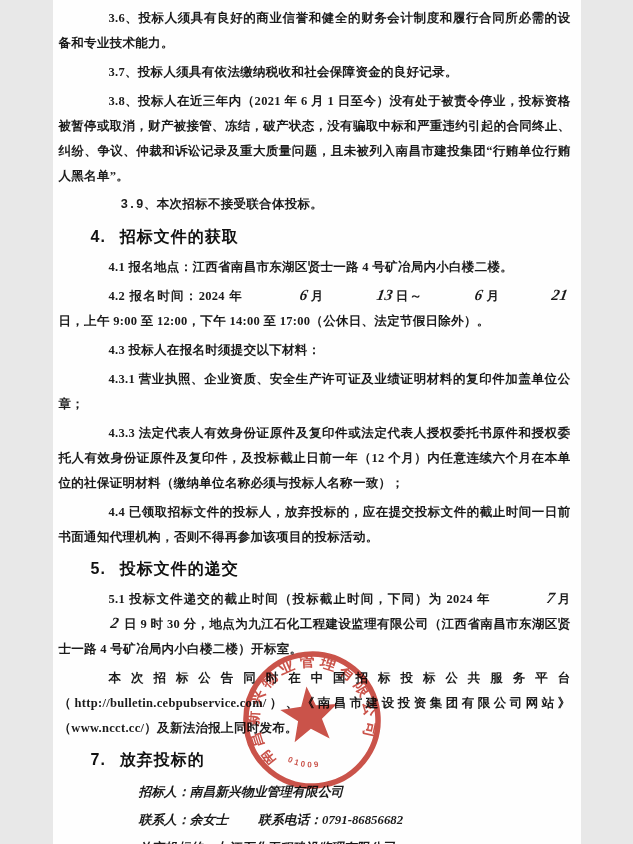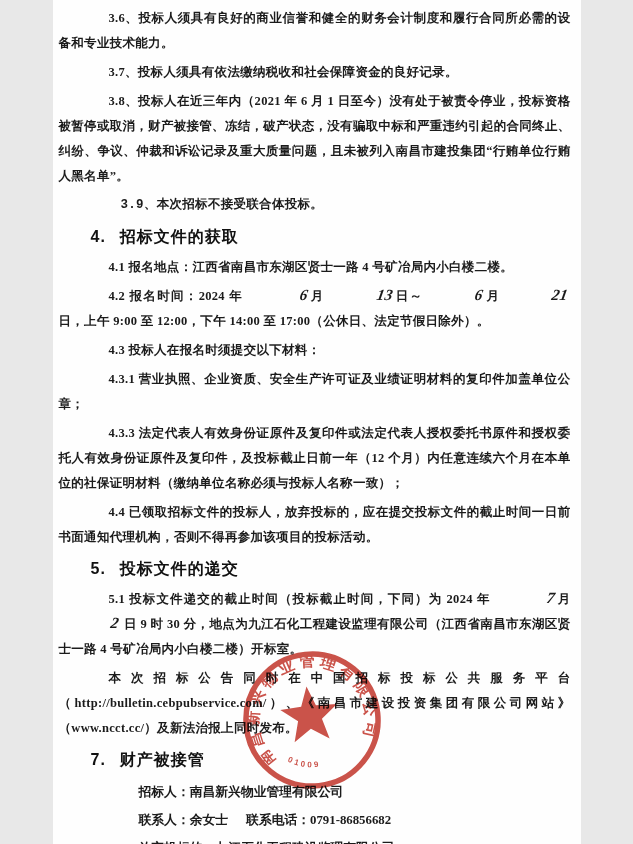--- a/index.html
+++ b/index.html
@@ -44,22 +44,23 @@
     line-height:1;
   }
   .contacts{
     margin:8px 0 0 80px;
     font-weight:700;
     font-size:12.8px;
   }
   .cline{
     line-height:27.8px;
     white-space:nowrap;
+    font-style:italic;
   }
-  .cline .pair2{margin-left:18px;}
+  .cline .pair2{margin-left:30px;}
   .stamp{
     position:absolute;
     left:184px;top:644px;
     transform:rotate(-6deg);
     opacity:.88;
     mix-blend-mode:multiply;
     pointer-events:none;
   }
 </style>
 </head>
@@ -89,21 +90,21 @@
     <span class="num">5.</span><span>投标文件的递交</span>
   </h2>
 
   <p class="body"><span>5.1 投标文件递交的截止时间（投标截止时间，下同）为 2024 年 </span><span class="hw">7</span><span>月</span><span class="hw">2</span><span> 日 9 时 30 分，</span><span>地点为九江石化工程建设监理有限公司（江西省南昌市东湖区贤士一路 4 号矿冶局内小白楼二楼）开标室。</span></p>
 
 
 
   <p class="body">本次招标公告同时在中国招标投标公共服务平台（http://bulletin.cebpubservice.com/）、《南昌市建设投资集团有限公司网站》（www.ncct.cc/）及新法治报上同时发布。</p>
 
   <h2 class="sec">
-    <span class="num">7.</span><span>财产被接管</span>
+    <span class="num">7.</span><span>放弃投标的</span>
   </h2>
 
   <div class="contacts">
     <div class="cline">
       <span>招标人：</span><span>南昌新兴物业管理有限公司</span>
     </div>
     <div class="cline">
       <span>联系人：</span><span>余女士</span><span class="pair2">联系电话：</span><span>0791-86856682</span>
     </div>
     <div class="cline">

